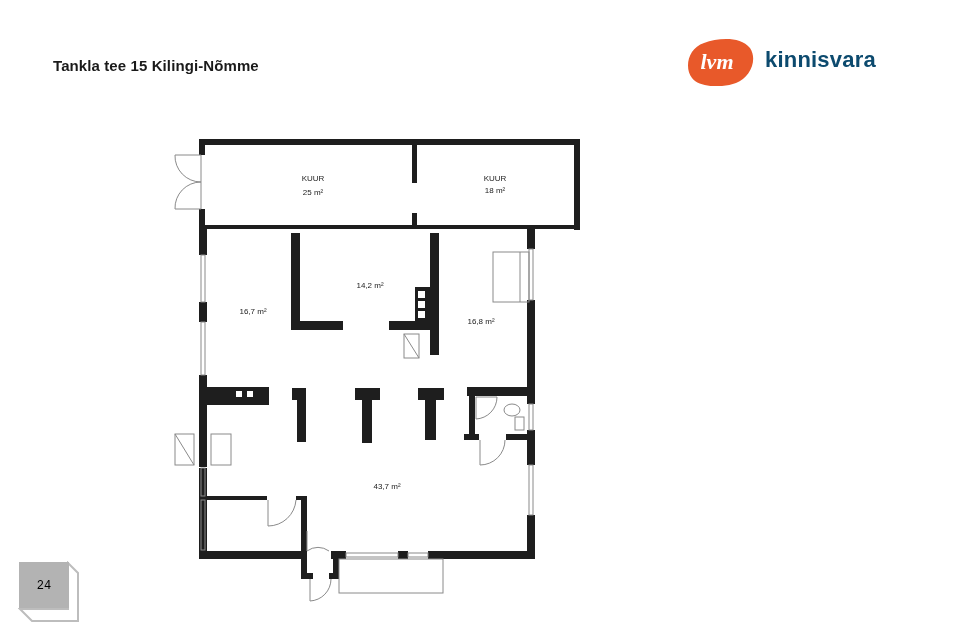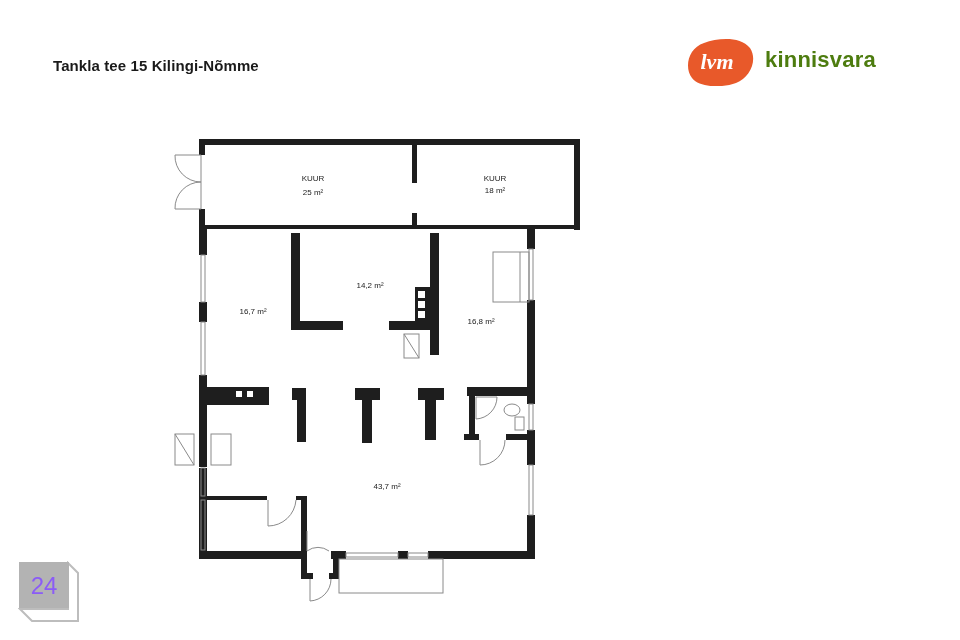--- a/index.html
+++ b/index.html
@@ -1,24 +1,24 @@
 <!DOCTYPE html>
 <html><head>
 <meta charset="utf-8">
 <style>
   html, body { margin:0; padding:0; background:#ffffff; }
   body { width:960px; height:640px; position:relative; overflow:hidden; font-family:"Liberation Sans", sans-serif; }
   .title { position:absolute; left:53px; top:45px; font-size:15px; font-weight:bold; color:#1a1a1a; letter-spacing:0.1px;margin-top:12px; }
   .logo { position:absolute; left:684px; top:38px; width:200px; height:48px; }
   .logo-blob { position:absolute; left:0; top:0; width:70px; height:48px; }
-  .logo-text { position:absolute; left:81px; top:9px; font-size:22px; font-weight:bold; color:#4d7c0f; letter-spacing:0.2px; }
+  .logo-text { position:absolute; left:81px; top:9px; font-size:22px; font-weight:bold; color:#0c4a6e; letter-spacing:0.2px; }
   .plan { position:absolute; left:0; top:0; width:960px; height:640px; }
   .room-label { font-family:"Liberation Sans", sans-serif; font-size:8px; fill:#222; text-anchor:middle; }
   .badge { position:absolute; left:18px; top:561px; width:62px; height:62px; }
-  .badge-num { position:absolute; left:19px; top:563px; width:50px; height:46px; line-height:46px; text-align:center; color:#8b5cf6; font-size:24px; font-family:Liberation Sans, sans-serif; }
+  .badge-num { position:absolute; left:19px; top:563px; width:50px; height:46px; line-height:46px; text-align:center; color:#000000; font-size:12px; font-family:Liberation Mono, monospace; }
 </style>
 </head>
 <body>
 
 <div class="title">Tankla tee 15 Kilingi-Nõmme</div>
 
 <div class="logo">
   <svg class="logo-blob" viewBox="0 0 70 48">
     <path d="M8 40 C0 30 4 10 20 5 C34 0 56 -2 66 10 C74 22 66 40 52 45 C38 50 16 50 8 40 Z" fill="#e8592a"></path>
     <text x="33" y="31" text-anchor="middle" font-family="Liberation Serif, serif" font-style="italic" font-weight="bold" font-size="22" fill="#ffffff">lvm</text>

